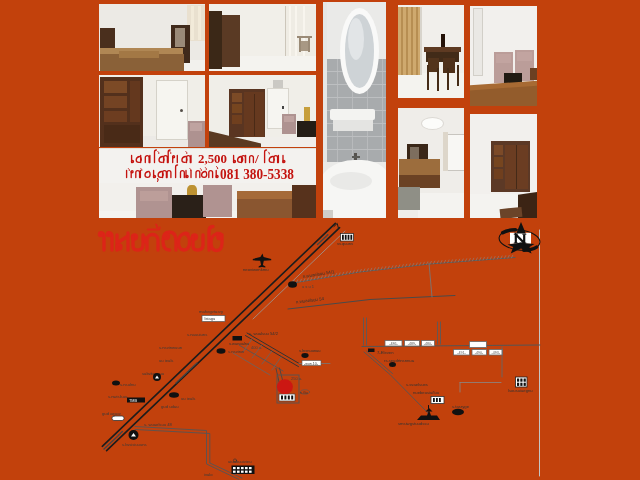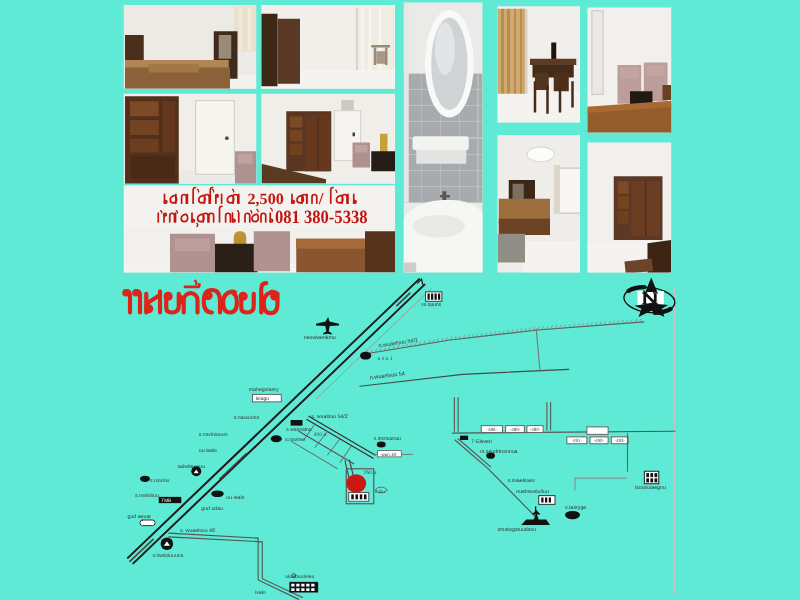--- a/index.html
+++ b/index.html
@@ -1,16 +1,16 @@
 <!DOCTYPE html>
 <html><head>
 <meta charset="utf-8">
 <style>
 html,body{margin:0;padding:0;background:#ffffff;}
-#page{position:relative;width:640px;height:480px;background:#5eead4;overflow:hidden;font-family:"Liberation Sans",sans-serif;}
+#page{position:relative;width:640px;height:480px;background:#c2410c;overflow:hidden;font-family:"Liberation Sans",sans-serif;}
 .ph{position:absolute;overflow:hidden;}
 .abs{position:absolute;}
 .ph div{position:absolute;}
 </style>
 </head>
 <body>
 <div id="page">
 
 <div class="ph" id="phA" style="left:99px;top:4px;width:106px;height:67px;background:#eceae5;">
 

